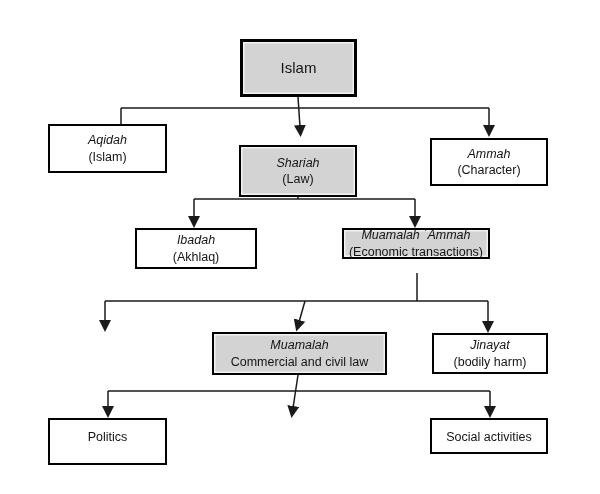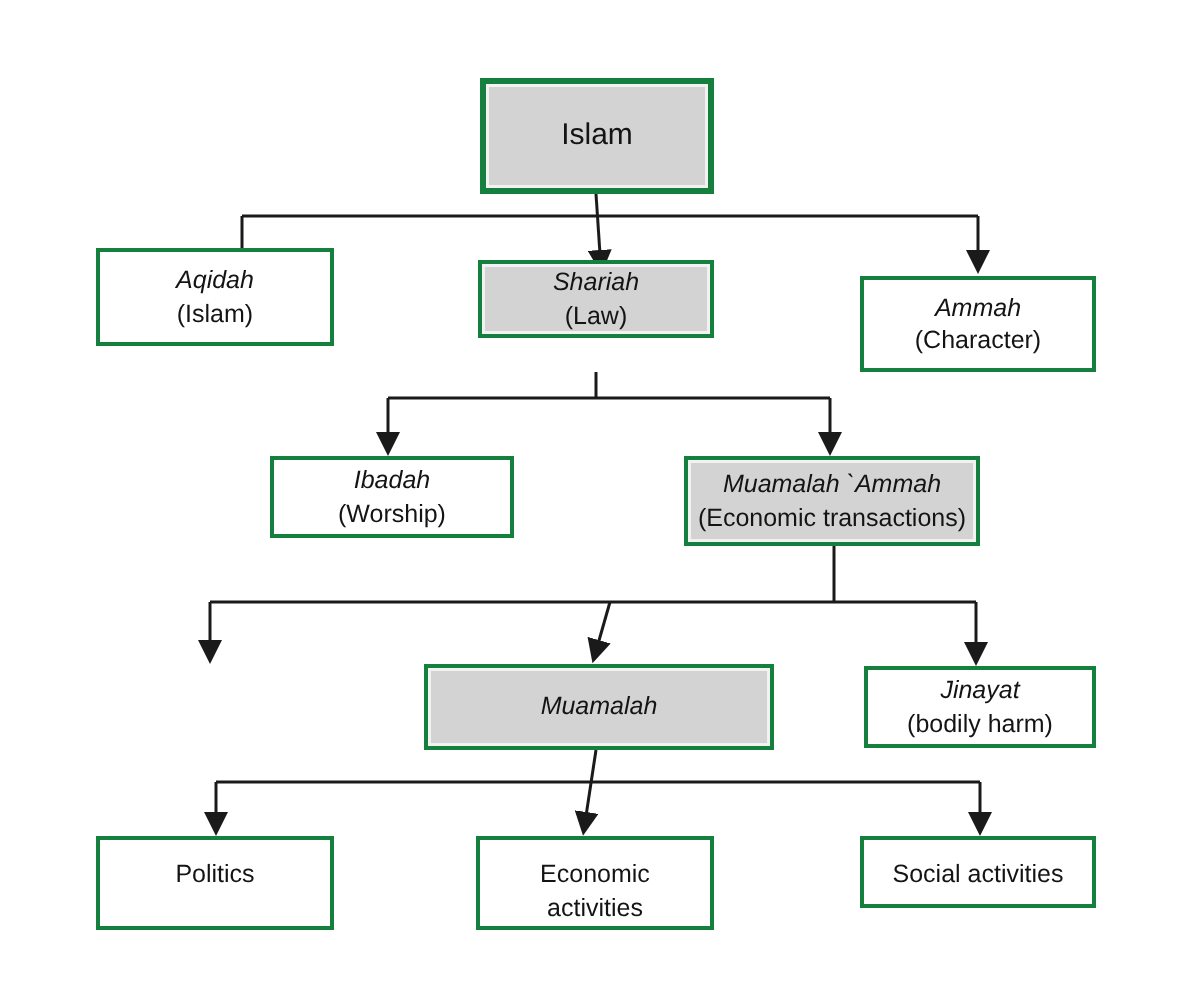--- a/index.html
+++ b/index.html
@@ -9,21 +9,21 @@
     height: 494px;
     background: #ffffff;
     font-family: "Liberation Sans", sans-serif;
     color: #111111;
     overflow: hidden;
   }
   .wires { position: absolute; left: 0; top: 0; width: 600px; height: 494px; }
   .node {
     position: absolute;
     box-sizing: border-box;
-    border: 2px solid #15803d;
+    border: 2px solid #000000;
     background: #ffffff;
     display: flex;
     flex-direction: column;
     align-items: center;
     justify-content: center;
     text-align: center;
     font-size: 12.5px;
     line-height: 1.32;
     color: #141414;
   }
@@ -85,56 +85,53 @@
 
   <div class="node gray root" style="left:240px;top:39px;width:117px;height:58px">
     <span>Islam</span>
   </div>
 
   <div class="node" style="left:48px;top:124px;width:119px;height:49px">
     <em>Aqidah</em>
     <span>(Islam)</span>
   </div>
 
-  <div class="node gray" style="left:239px;top:130px;width:118px;height:39px">
+  <div class="node gray" style="left:239px;top:145px;width:118px;height:52px">
     <em>Shariah</em>
     <span>(Law)</span>
   </div>
 
   <div class="node" style="left:430px;top:138px;width:118px;height:48px">
     <em>Ammah</em>
     <span>(Character)</span>
   </div>
 
   <div class="node" style="left:135px;top:228px;width:122px;height:41px">
     <em>Ibadah</em>
-    <span>(Worship)</span>
+    <span>(Akhlaq)</span>
   </div>
 
-  <div class="node gray" style="left:342px;top:228px;width:148px;height:45px">
+  <div class="node gray" style="left:342px;top:228px;width:148px;height:31px">
     <em>Muamalah `Ammah</em>
     <span>(Economic transactions)</span>
   </div>
 
 
   <div class="node gray" style="left:212px;top:332px;width:175px;height:43px">
     <em>Muamalah</em>
+    <span>Commercial and civil law</span>
   </div>
 
   <div class="node" style="left:432px;top:333px;width:116px;height:41px">
     <em>Jinayat</em>
     <span>(bodily harm)</span>
   </div>
 
   <div class="node top-align" style="left:48px;top:418px;width:119px;height:47px">
     <span>Politics</span>
   </div>
 
-  <div class="node top-align" style="left:238px;top:418px;width:119px;height:47px">
-    <span>Economic</span>
-    <span>activities</span>
-  </div>
 
   <div class="node top-align" style="left:430px;top:418px;width:118px;height:36px">
     <span>Social activities</span>
   </div>
 
 </div>
 
 </body></html>

